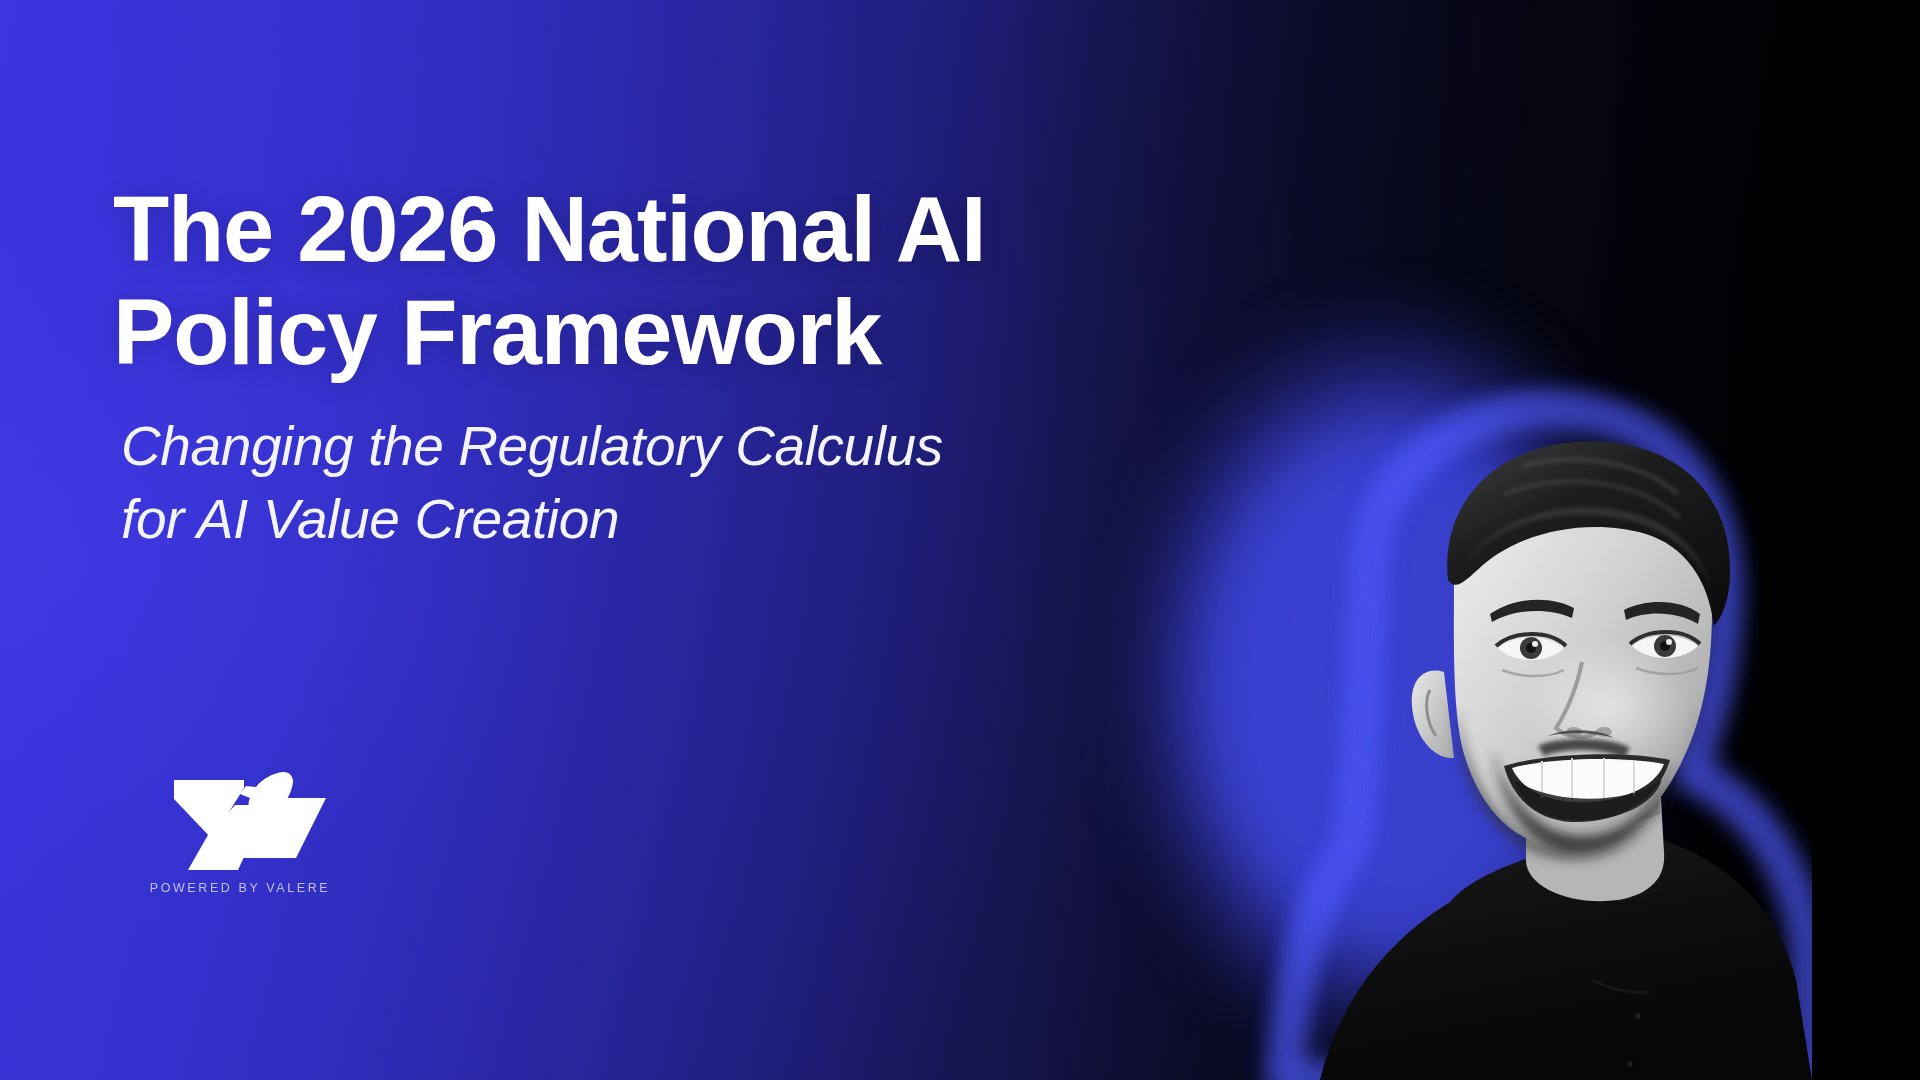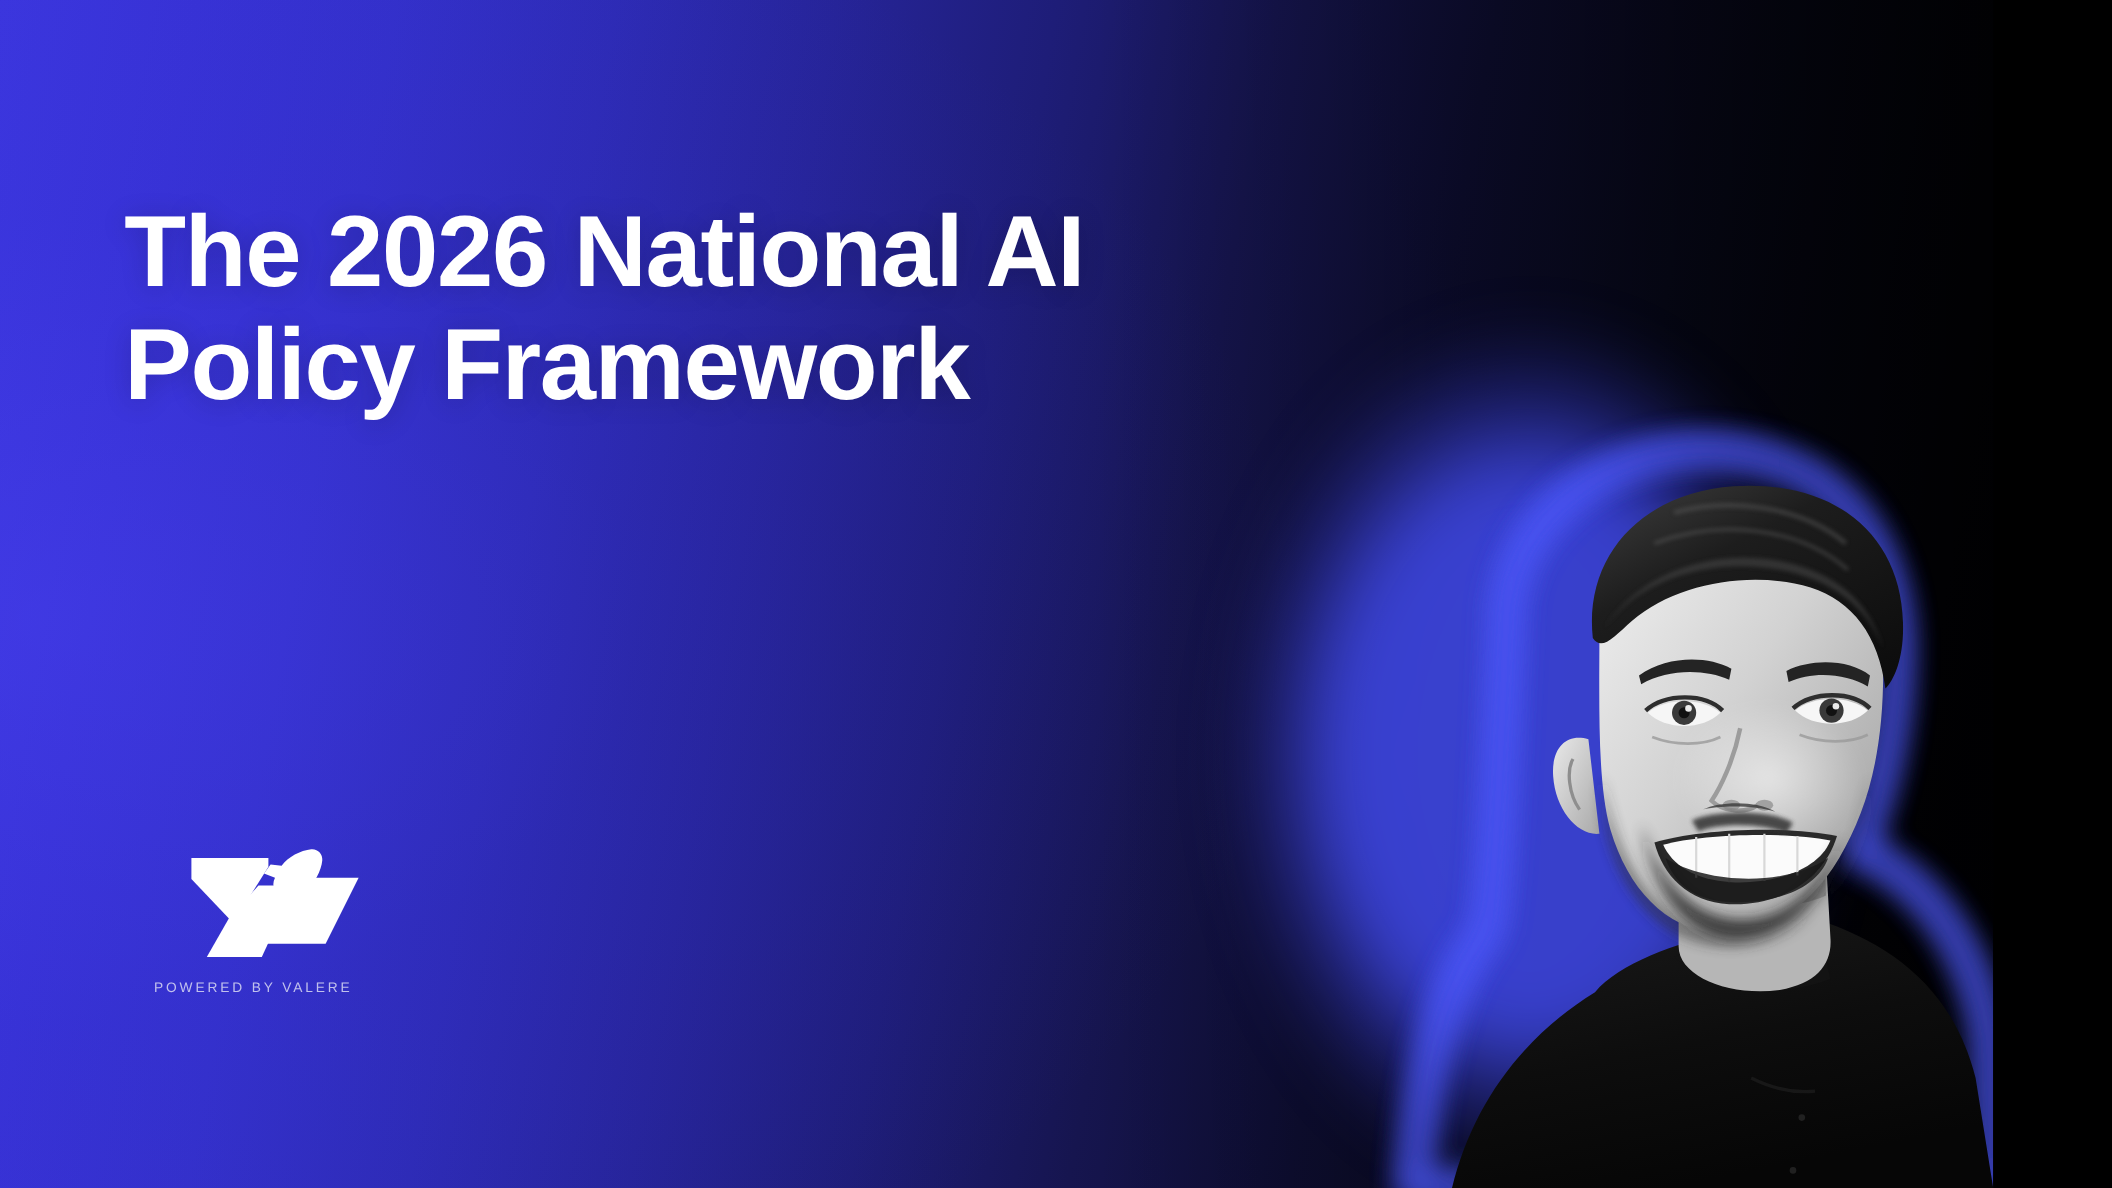--- a/index.html
+++ b/index.html
@@ -115,23 +115,23 @@
   .plus-wrap svg { display: block; }
 
   .valere-mark {
     margin-top: 14px;
     width: 200px;
     height: 112px;
   }
   .valere-mark svg { display: block; }
 
   .powered-by {
-    margin-top: 10px;
+    margin-top: 0;
     width: 200px;
-    text-align: left;
+    text-align: center;
     color: #cdcdf0;
     font-size: 12.5px;
     font-weight: 400;
     letter-spacing: 2.6px;
     opacity: 0.92;
   }
 
   
   .portrait {
     position: absolute;
@@ -305,20 +305,22 @@
       <path d="M 540 700 C 560 710 578 714 598 712" stroke="#222" stroke-width="3" fill="none" opacity="0.6"></path>
       <circle cx="586" cy="736" r="3" fill="#2c2c2c" opacity="0.7"></circle>
       <circle cx="578" cy="784" r="3" fill="#2c2c2c" opacity="0.7"></circle>
       <circle cx="706" cy="860" r="2.5" fill="#2c2c2c" opacity="0.7"></circle>
     </svg>
   </div>
 
   <div class="content">
     <h1 class="title">The 2026 National AI
 Policy Framework</h1>
+    <p class="subtitle">Changing the Regulatory Calculus
+for AI Value Creation</p>
   </div>
 
   <div class="logo-lockup">
 
 
     <div class="valere-mark">
       <svg width="200" height="112" viewBox="0 0 200 112" xmlns="http://www.w3.org/2000/svg">
 
         <path d="M 34 11 L 104 11 L 104 19 L 72 70 L 34 30 Z" fill="#ffffff"></path>
 

